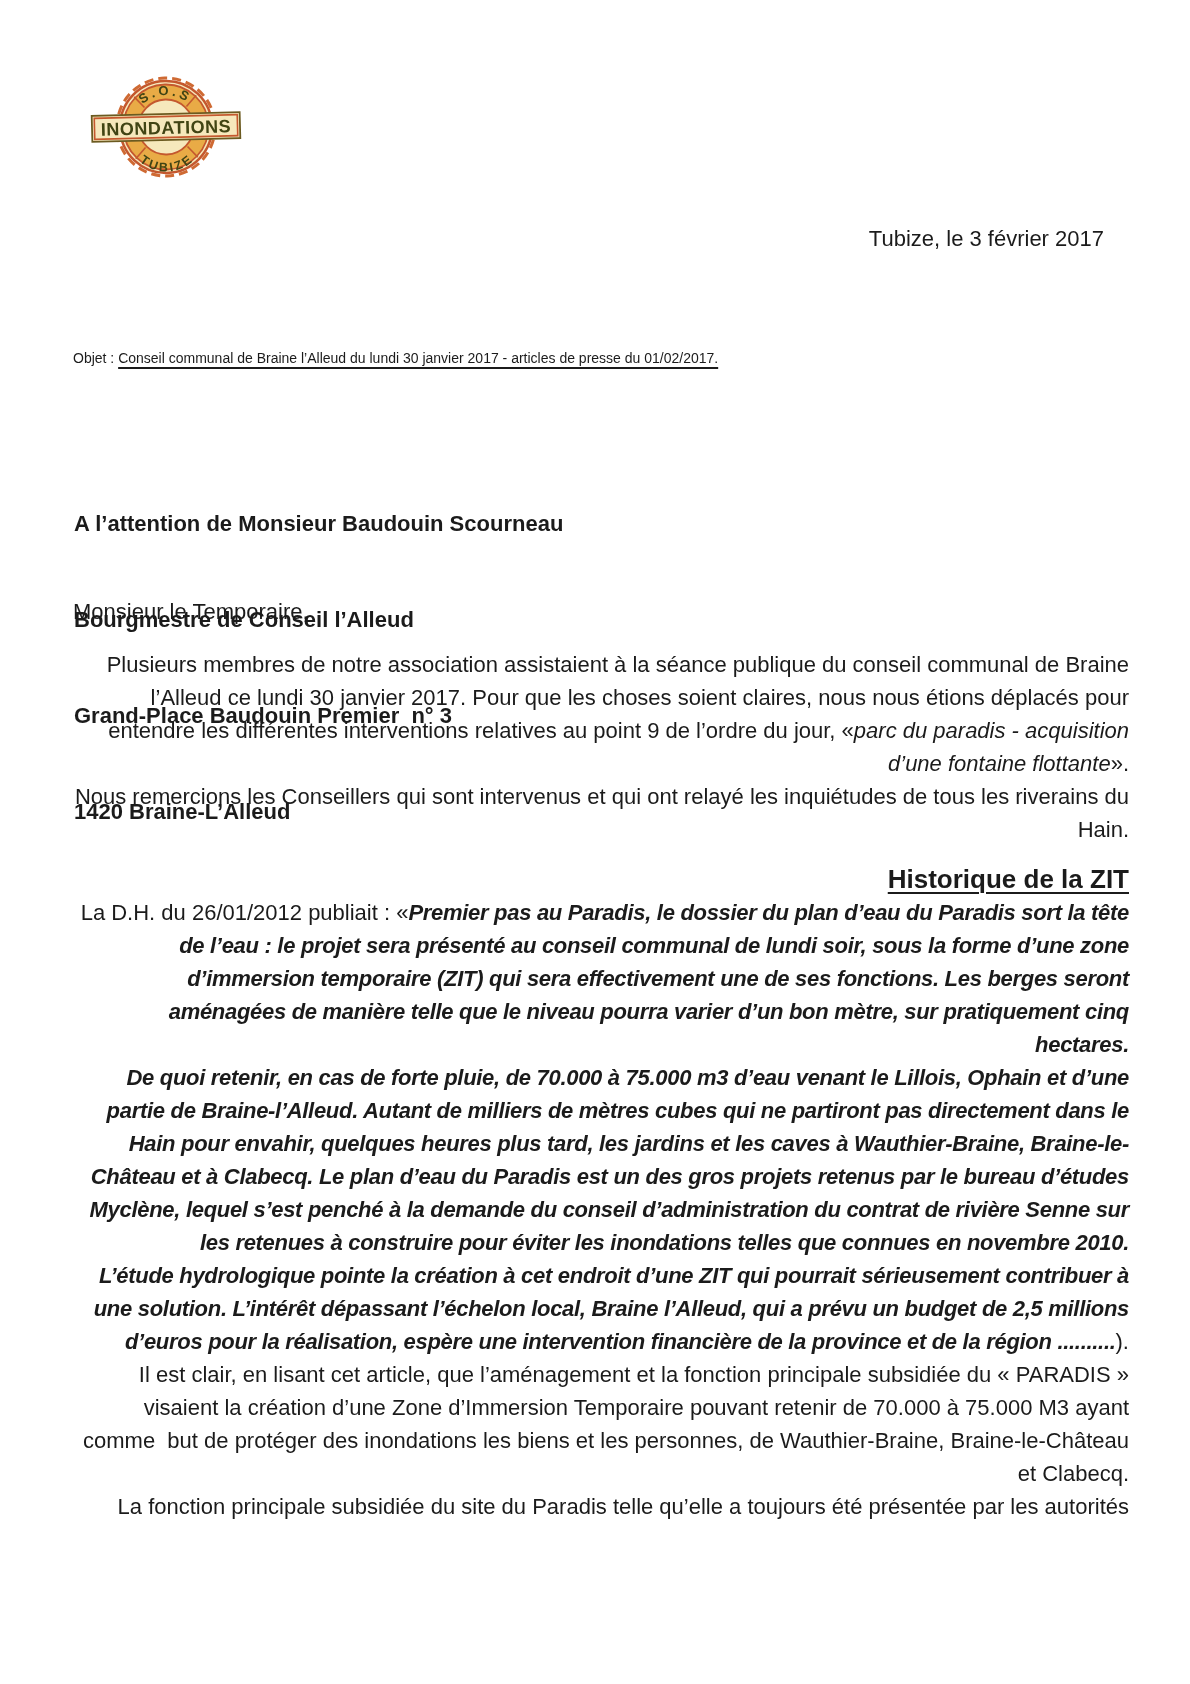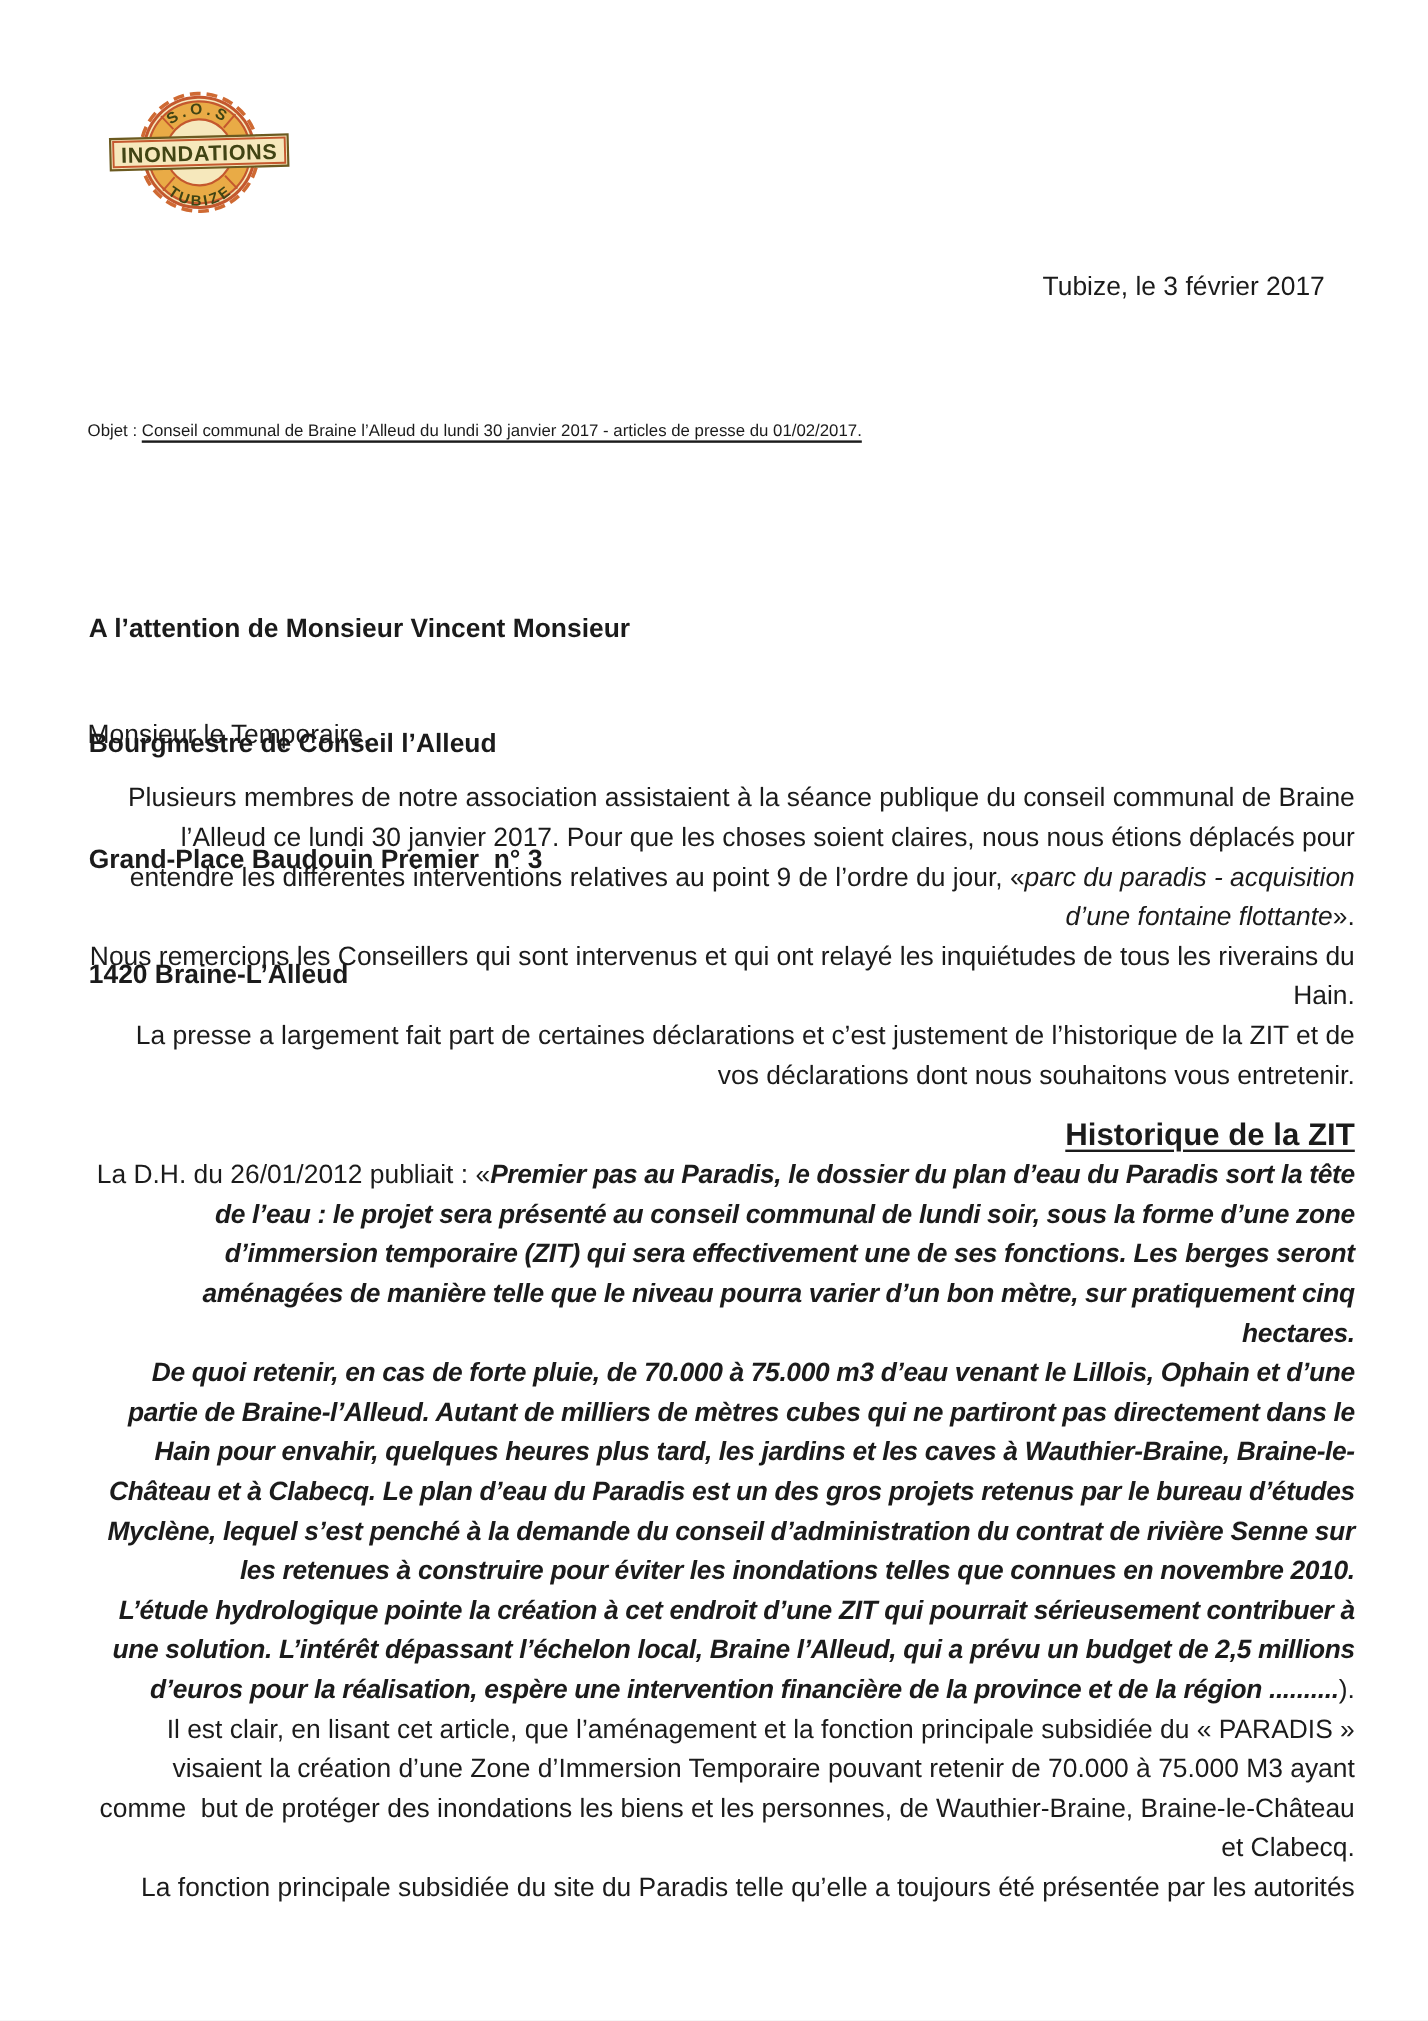--- a/index.html
+++ b/index.html
@@ -91,35 +91,34 @@
         <text x="76" y="60" text-anchor="middle" font-size="18" font-weight="bold" fill="#414414" letter-spacing="0.5" font-family="Liberation Sans, sans-serif">INONDATIONS</text>
       </g>
     </svg>
   </div>
 
   <div class="date-line">Tubize, le 3 février 2017</div>
 
   <div class="subject-line"><span>Objet : </span><span class="underlined">Conseil communal de Braine l’Alleud du lundi 30 janvier 2017 - articles de presse du 01/02/2017.</span></div>
 
   <div class="recipient">
-    <div>A l’attention de Monsieur Vincent Monsieur</div>
+    <div>A l’attention de Monsieur Baudouin Scourneau</div>
     <div>Bourgmestre de Conseil l’Alleud</div>
     <div>Grand-Place Baudouin Premier  n° 3</div>
     <div>1420 Braine-L’Alleud</div>
   </div>
 
   <div class="salutation">Monsieur le Temporaire,</div>
 
   <div class="body">
 
     <p><span>Plusieurs membres de notre association assistaient à la séance publique du conseil communal de Braine l’Alleud ce lundi 30 janvier 2017. Pour que les choses soient claires, nous nous étions déplacés pour entendre les différentes interventions relatives au point 9 de l’ordre du jour, «</span><span class="it">parc du paradis - acquisition d’une fontaine flottante</span><span>».</span></p>
 
     <p>Nous remercions les Conseillers qui sont intervenus et qui ont relayé les inquiétudes de tous les riverains du Hain.</p>
 
-    <p>La presse a largement fait part de certaines déclarations et c’est justement de l’historique de la ZIT et de vos déclarations dont nous souhaitons vous entretenir.</p>
 
     <h3 class="heading">Historique de la ZIT</h3>
 
     <p><span>La D.H. du 26/01/2012 publiait : «</span><span class="bi">Premier pas au Paradis, le dossier du plan d’eau du Paradis sort la tête de l’eau : le projet sera présenté au conseil communal de lundi soir, sous la forme d’une zone d’immersion temporaire (ZIT) qui sera effectivement une de ses fonctions. Les berges seront aménagées de manière telle que le niveau pourra varier d’un bon mètre, sur pratiquement cinq hectares.</span></p>
 
     <p class="bi">De quoi retenir, en cas de forte pluie, de 70.000 à 75.000 m3 d’eau venant le Lillois, Ophain et d’une partie de Braine-l’Alleud. Autant de milliers de mètres cubes qui ne partiront pas directement dans le Hain pour envahir, quelques heures plus tard, les jardins et les caves à Wauthier-Braine, Braine-le-Château et à Clabecq. Le plan d’eau du Paradis est un des gros projets retenus par le bureau d’études Myclène, lequel s’est penché à la demande du conseil d’administration du contrat de rivière Senne sur les retenues à construire pour éviter les inondations telles que connues en novembre 2010.</p>
 
     <p><span class="bi">L’étude hydrologique pointe la création à cet endroit d’une ZIT qui pourrait sérieusement contribuer à une solution. L’intérêt dépassant l’échelon local, Braine l’Alleud, qui a prévu un budget de 2,5 millions d’euros pour la réalisation, espère une intervention financière de la province et de la région ..........</span><span>).</span></p>
 
     <p>Il est clair, en lisant cet article, que l’aménagement et la fonction principale subsidiée du « PARADIS » visaient la création d’une Zone d’Immersion Temporaire pouvant retenir de 70.000 à 75.000 M3 ayant comme  but de protéger des inondations les biens et les personnes, de Wauthier-Braine, Braine-le-Château et Clabecq.</p>

